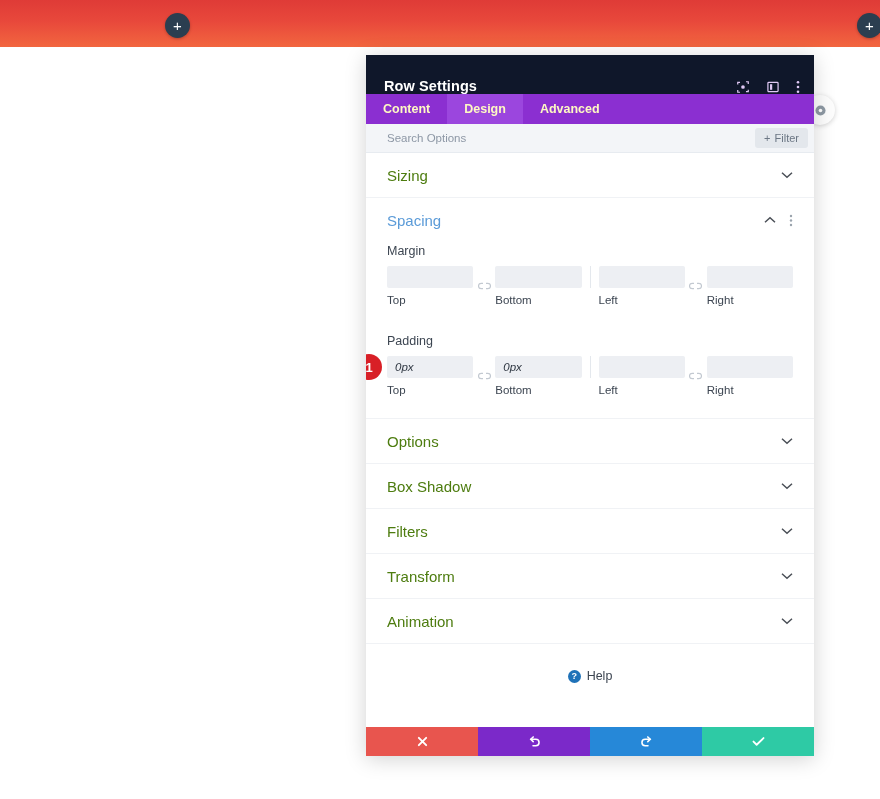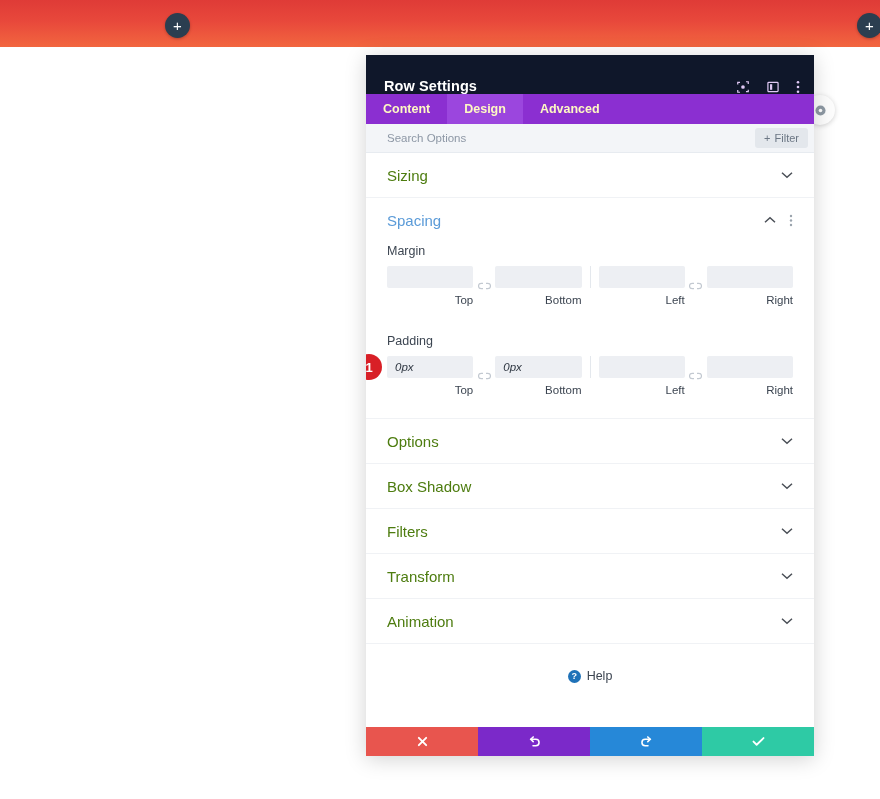--- a/index.html
+++ b/index.html
@@ -103,21 +103,21 @@
   .pair-divider { width: 1px; align-self: stretch; background: #e4e8ed; margin: 0 8px; height: 22px; }
 
   .fld { flex: 1 1 0; min-width: 0; }
   .fld input {
     width: 100%; height: 22px; background: #edeff3; border: 0; outline: none;
     border-radius: 2px; padding: 0 8px;
     font-family: "Liberation Sans", sans-serif;
     font-size: 11.5px; color: #2f3742; font-style: italic;
   }
   .fld .cap {
-    display: block; text-align: right; font-size: 11.5px;
+    display: block; text-align: left; font-size: 11.5px;
     color: #3c4551; margin-top: 6px;
   }
   .link-ico {
     width: 22px; flex: 0 0 22px; display: flex; align-items: center; justify-content: center;
     color: #c3c9d1; font-size: 10px; cursor: pointer; height: 22px;
   }
   .link-ico svg { display: block; }
 
   .row-marker { position: relative; }
   .badge-1 {

